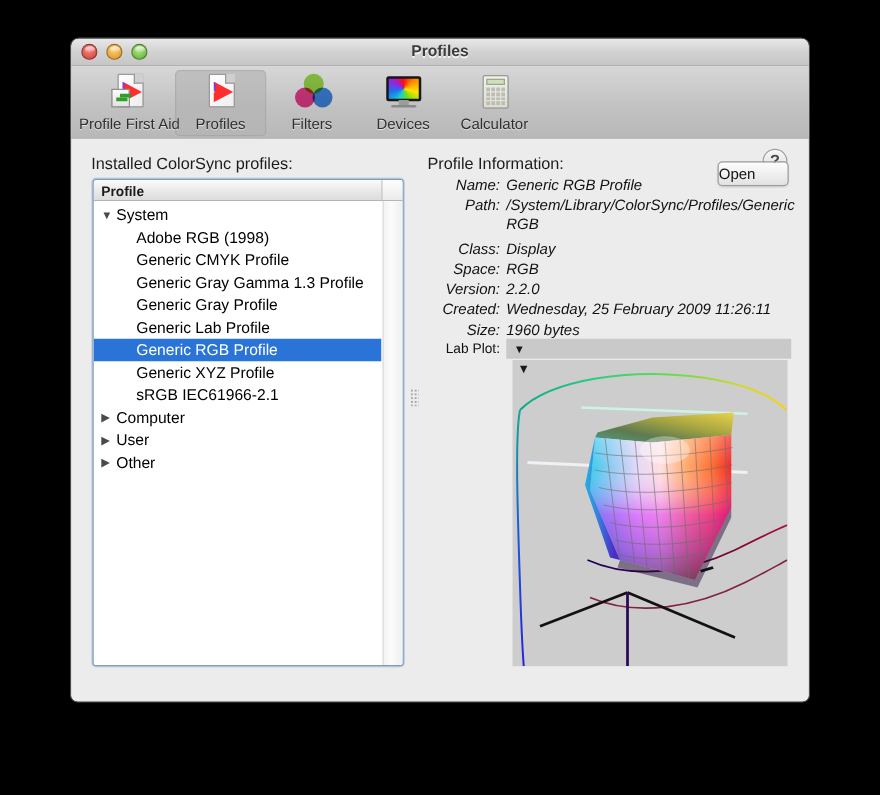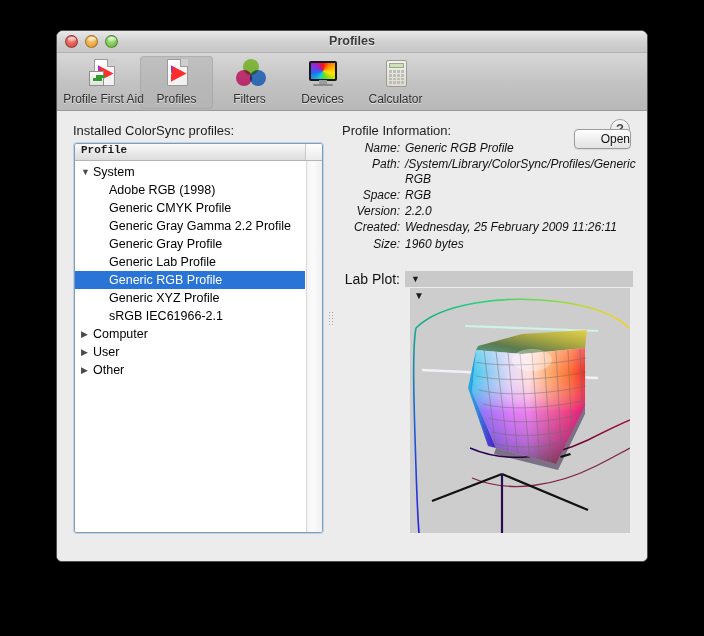--- a/index.html
+++ b/index.html
@@ -183,21 +183,21 @@
     background: #ffffff;
     border: 1px solid #7f9db9;
     border-radius: 3px;
     box-shadow: 0 0 0 1px rgba(140,180,220,0.45), inset 0 1px 2px rgba(0,0,0,0.10);
     overflow: hidden;
   }
   .list-header {
     height: 17px;
     background: linear-gradient(to bottom, #fbfbfb 0%, #eaeaea 52%, #dcdcdc 100%);
     border-bottom: 1px solid #b4b4b4;
-    display: flex; align-items: flex-start; font-family: Liberation Mono, monospace;
+    display: flex; align-items: flex-end;
   }
   .list-header span {
     font-size: 11px; font-weight: bold; color: #1c1c1c;
     padding-left: 6px;
   }
   .list-header .hdr-gap {
     margin-left: auto; width: 17px; height: 100%;
     background: linear-gradient(to bottom, #fdfdfd, #ebebeb);
     border-left: 1px solid #c8c8c8;
   }
@@ -235,29 +235,29 @@
   .inforow .k {
     width: 63px; text-align: right; color: #111; padding-right: 5px; flex: none;
   }
   .inforow .v { color: #111; }
   .inforow .v.wrap { max-width: 196px; }
   .open-btn {
     position: absolute; right: 16px; top: 18px;
     width: 57px; height: 20px;
     background: linear-gradient(to bottom, #fdfdfd 0%, #f0f0f0 48%, #e2e2e2 100%);
     border: 1px solid #9b9b9b; border-radius: 4px;
-    font-size: 12px; color: #111; text-align: right; line-height: 19px;
+    font-size: 12px; color: #111; text-align: left; line-height: 19px;
     box-shadow: 0 1px 1px rgba(0,0,0,0.08);
   }
   .labplot-row {
     position: absolute; left: 285px; top: 160px; right: 14px;
     display: flex; align-items: center;
   }
   .labplot-row .k {
-    width: 63px; text-align: right; font-size: 14px; color: #111; padding-right: 5px;
+    width: 63px; text-align: right; font-size: 11px; color: #111; padding-right: 5px;
   }
   .plot-menu {
     flex: 1; height: 16px;
     background: #c9c9c9;
     display: flex; align-items: center; padding-left: 6px;
   }
   .plot-menu .caret { font-size: 9px; color: #1a1a1a; }
 
   
   .plot {
@@ -375,21 +375,21 @@
                 <span class="tri">▼</span>
                 <span class="nm">System</span>
               </div>
               <div class="row leaf">
                 <span class="nm">Adobe RGB (1998)</span>
               </div>
               <div class="row leaf">
                 <span class="nm">Generic CMYK Profile</span>
               </div>
               <div class="row leaf">
-                <span class="nm">Generic Gray Gamma 2.2 Profile</span>
+                <span class="nm">Generic Gray Gamma 1.3 Profile</span>
               </div>
               <div class="row leaf">
                 <span class="nm">Generic Gray Profile</span>
               </div>
               <div class="row leaf">
                 <span class="nm">Generic Lab Profile</span>
               </div>
               <div class="row leaf sel">
                 <span class="nm">Generic RGB Profile</span>
               </div>
@@ -418,20 +418,24 @@
       <div class="splitter-grip"></div>
 
       <div class="info" id="info">
           <div class="inforow">
             <div class="k">Name:</div>
             <div class="v">Generic RGB Profile</div>
           </div>
           <div class="inforow">
             <div class="k">Path:</div>
             <div class="v wrap">/System/Library/ColorSync/Profiles/Generic RGB</div>
+          </div>
+          <div class="inforow" style="margin-top: 5px;">
+            <div class="k">Class:</div>
+            <div class="v">Display</div>
           </div>
           <div class="inforow">
             <div class="k">Space:</div>
             <div class="v">RGB</div>
           </div>
           <div class="inforow">
             <div class="k">Version:</div>
             <div class="v">2.2.0</div>
           </div>
           <div class="inforow">

